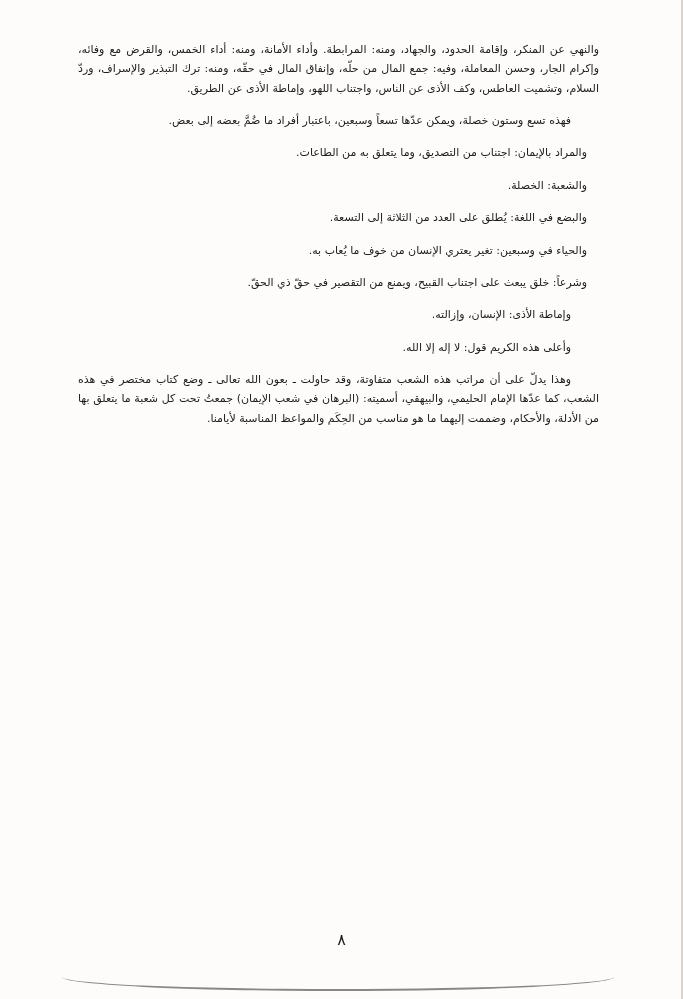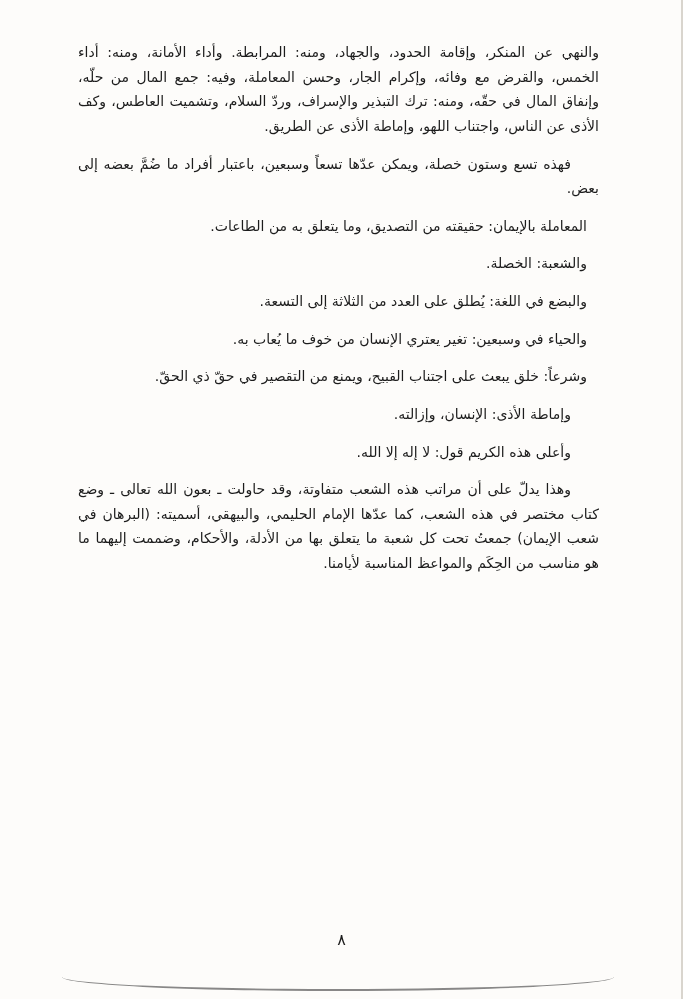--- a/index.html
+++ b/index.html
@@ -18,21 +18,21 @@
     height: 999px;
     background: #fdfcfa;
     overflow: hidden;
     direction: rtl;
   }
   .text-block {
     position: absolute;
     top: 40px;
     right: 84px;
     left: 78px;
-    font-size: 14px;
+    font-size: 11px;
     line-height: 1.76;
     color: #1c1c1c;
     text-align: justify;
   }
   p.para {
     margin: 0 0 13px 0;
     padding: 0;
   }
   p.indent {
     text-indent: 28px;
@@ -71,21 +71,21 @@
   }
 </style>
 </head>
 <body>
 
 <div class="page">
 
   <div class="text-block">
     <p class="para">والنهي عن المنكر، وإقامة الحدود، والجهاد، ومنه: المرابطة. وأداء الأمانة، ومنه: أداء الخمس، والقرض مع وفائه، وإكرام الجار، وحسن المعاملة، وفيه: جمع المال من حلّه، وإنفاق المال في حقّه، ومنه: ترك التبذير والإسراف، وردّ السلام، وتشميت العاطس، وكف الأذى عن الناس، واجتناب اللهو، وإماطة الأذى عن الطريق.</p>
     <p class="para indent">فهذه تسع وستون خصلة، ويمكن عدّها تسعاً وسبعين، باعتبار أفراد ما ضُمَّ بعضه إلى بعض.</p>
-    <p class="para small-indent">المعاملة بالإيمان: حقيقته من التصديق، وما يتعلق به من الطاعات.</p>
+    <p class="para small-indent">والمراد بالإيمان: اجتناب من التصديق، وما يتعلق به من الطاعات.</p>
     <p class="para small-indent">والشعبة: الخصلة.</p>
     <p class="para small-indent">والبضع في اللغة: يُطلق على العدد من الثلاثة إلى التسعة.</p>
     <p class="para small-indent">والحياء في وسبعين: تغير يعتري الإنسان من خوف ما يُعاب به.</p>
     <p class="para small-indent">وشرعاً: خلق يبعث على اجتناب القبيح، ويمنع من التقصير في حقّ ذي الحقّ.</p>
     <p class="para indent">وإماطة الأذى: الإنسان، وإزالته.</p>
     <p class="para indent">وأعلى هذه الكريم قول: لا إله إلا الله.</p>
     <p class="para indent">وهذا يدلّ على أن مراتب هذه الشعب متفاوتة، وقد حاولت ـ بعون الله تعالى ـ وضع كتاب مختصر في هذه الشعب، كما عدّها الإمام الحليمي، والبيهقي، أسميته: (البرهان في شعب الإيمان) جمعتُ تحت كل شعبة ما يتعلق بها من الأدلة، والأحكام، وضممت إليهما ما هو مناسب من الحِكَم والمواعظ المناسبة لأيامنا.</p>
   </div>
 
   <div class="page-number">٨</div>

